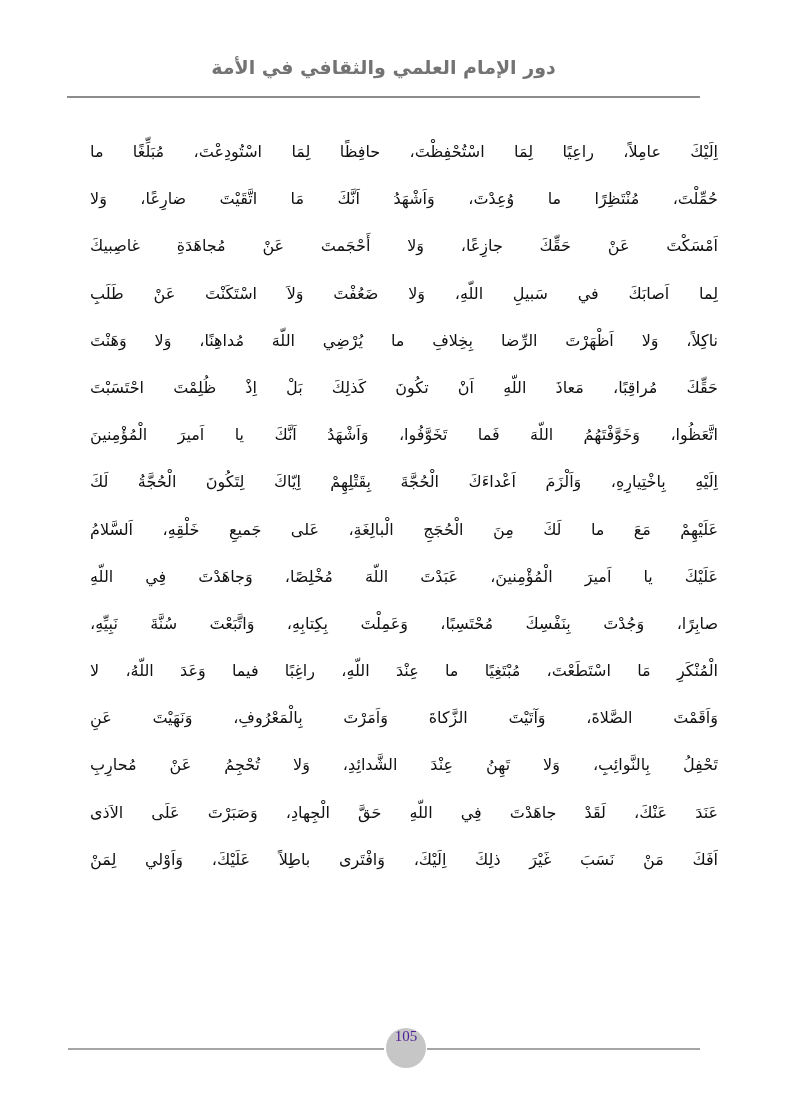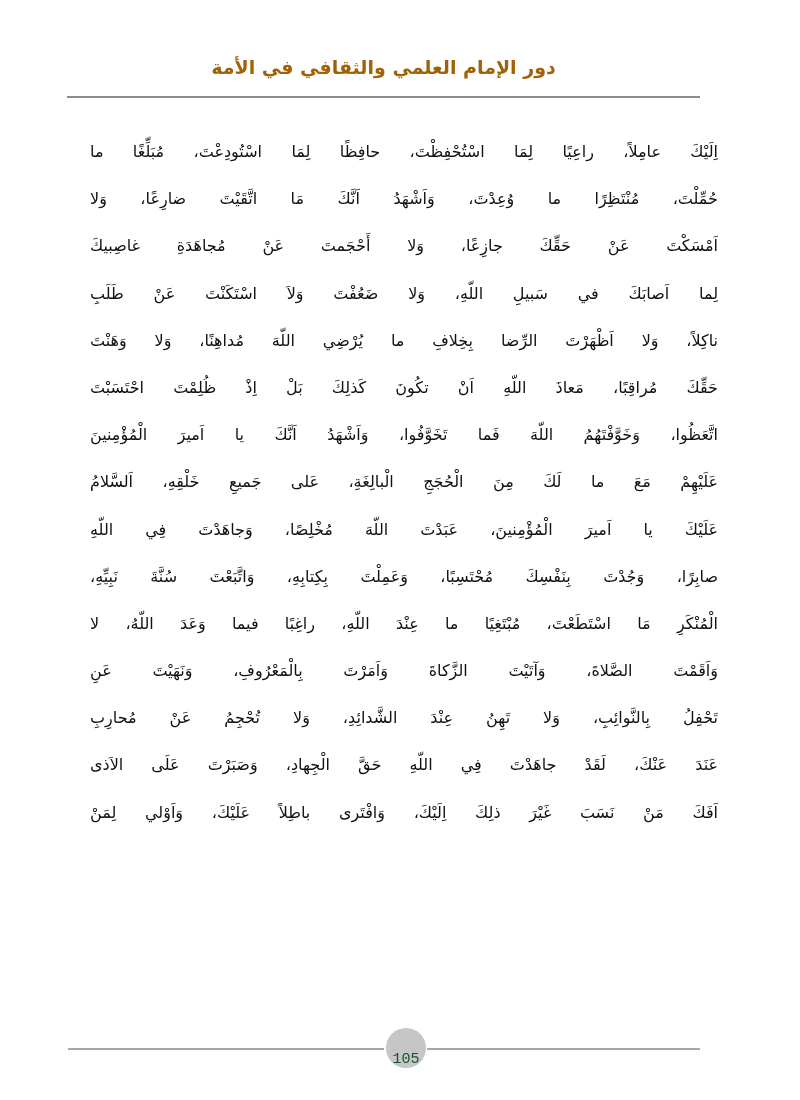--- a/index.html
+++ b/index.html
@@ -2,21 +2,21 @@
 <html><head>
 <meta charset="utf-8">
 <style>
   html, body { margin: 0; padding: 0; background: #ffffff; }
   body { width: 800px; height: 1100px; position: relative; overflow: hidden; }
   .page { position: absolute; inset: 0; background: #fff; }
   .running-head {
     position: absolute; left: 67px; width: 633px; top: 52px;
     text-align: center; direction: rtl;
     font-family: "DejaVu Sans", sans-serif; font-weight: bold;
-    font-size: 19px; color: #a16207; line-height: 30px;
+    font-size: 19px; color: #737373; line-height: 30px;
   }
   .head-rule {
     position: absolute; left: 67px; width: 633px; top: 96px; height: 2px;
     background: #8c8c8c;
   }
   .body-text {
     position: absolute; left: 90px; width: 628px; top: 128px;
     direction: rtl;
     font-family: "DejaVu Sans", sans-serif;
     font-size: 16px; color: #111;
@@ -35,28 +35,29 @@
   <div class="head-rule"></div>
 
   <div class="body-text">
     <div class="line">اِلَيْكَ عامِلاً، راعِيًا لِمَا اسْتُحْفِظْتَ، حافِظًا لِمَا اسْتُودِعْتَ، مُبَلِّغًا ما</div>
     <div class="line">حُمِّلْتَ، مُنْتَظِرًا ما وُعِدْتَ، وَاَشْهَدُ اَنَّكَ مَا اتَّقَيْتَ ضارِعًا، وَلا</div>
     <div class="line">اَمْسَكْتَ عَنْ حَقِّكَ جازِعًا، وَلا أَحْجَمتَ عَنْ مُجاهَدَةِ غاصِبيكَ</div>
     <div class="line">لِما اَصابَكَ في سَبيلِ اللّهِ، وَلا ضَعُفْتَ وَلاَ اسْتَكَنْتَ عَنْ طَلَبِ</div>
     <div class="line">ناكِلاً، وَلا اَظْهَرْتَ الرِّضا بِخِلافِ ما يُرْضِي اللّهَ مُداهِنًا، وَلا وَهَنْتَ</div>
     <div class="line">حَقِّكَ مُراقِبًا، مَعاذَ اللّهِ اَنْ تكُونَ كَذلِكَ بَلْ اِذْ ظُلِمْتَ احْتَسَبْتَ</div>
     <div class="line">اتَّعَظُوا، وَخَوَّفْتَهُمُ اللّهَ فَما تَخَوَّفُوا، وَاَشْهَدُ اَنَّكَ يا اَميرَ الْمُؤْمِنينَ</div>
+    <div class="line">اِلَيْهِ بِاخْتِيارِهِ، وَاَلْزَمَ اَعْداءَكَ الْحُجَّةَ بِقَتْلِهِمْ اِيّاكَ لِتَكُونَ الْحُجَّةُ لَكَ</div>
     <div class="line">عَلَيْهِمْ مَعَ ما لَكَ مِنَ الْحُجَجِ الْبالِغَةِ، عَلى جَميعِ خَلْقِهِ، اَلسَّلامُ</div>
     <div class="line">عَلَيْكَ يا اَميرَ الْمُؤْمِنينَ، عَبَدْتَ اللّهَ مُخْلِصًا، وَجاهَدْتَ فِي اللّهِ</div>
     <div class="line">صابِرًا، وَجُدْتَ بِنَفْسِكَ مُحْتَسِبًا، وَعَمِلْتَ بِكِتابِهِ، وَاتَّبَعْتَ سُنَّةَ نَبِيِّهِ،</div>
     <div class="line">الْمُنْكَرِ مَا اسْتَطَعْتَ، مُبْتَغِيًا ما عِنْدَ اللّهِ، راغِبًا فيما وَعَدَ اللّهُ، لا</div>
     <div class="line">وَاَقَمْتَ الصَّلاةَ، وَآتَيْتَ الزَّكاةَ وَاَمَرْتَ بِالْمَعْرُوفِ، وَنَهَيْتَ عَنِ</div>
     <div class="line">تَحْفِلُ بِالنَّوائِبِ، وَلا تَهِنُ عِنْدَ الشَّدائِدِ، وَلا تُحْجِمُ عَنْ مُحارِبِ</div>
     <div class="line">عَنَدَ عَنْكَ، لَقَدْ جاهَدْتَ فِي اللّهِ حَقَّ الْجِهادِ، وَصَبَرْتَ عَلَى الاَذى</div>
     <div class="line">اَفَكَ مَنْ نَسَبَ غَيْرَ ذلِكَ اِلَيْكَ، وَافْتَرى باطِلاً عَلَيْكَ، وَاَوْلي لِمَنْ</div>
   </div>
 
   <div style="position:absolute; left:68px; width:316px; top:1048px; height:2px; background:#a6a6a6;"></div>
   <div style="position:absolute; left:427px; width:273px; top:1048px; height:2px; background:#a6a6a6;"></div>
-  <div style="position:absolute; left:386px; top:1028px; width:40px; height:40px; background:#c6c6c6; border-radius:50%; display:flex; align-items:flex-end; justify-content:center; font-family:Liberation Mono, monospace; font-size:15px; color:#14532d;">
+  <div style="position:absolute; left:386px; top:1028px; width:40px; height:40px; background:#c6c6c6; border-radius:50%; display:flex; align-items:flex-start; justify-content:center; font-family:Liberation Serif, serif; font-size:15px; color:#4c1d95;">
     <span>105</span>
   </div>
 </div>
 
 </body></html>

